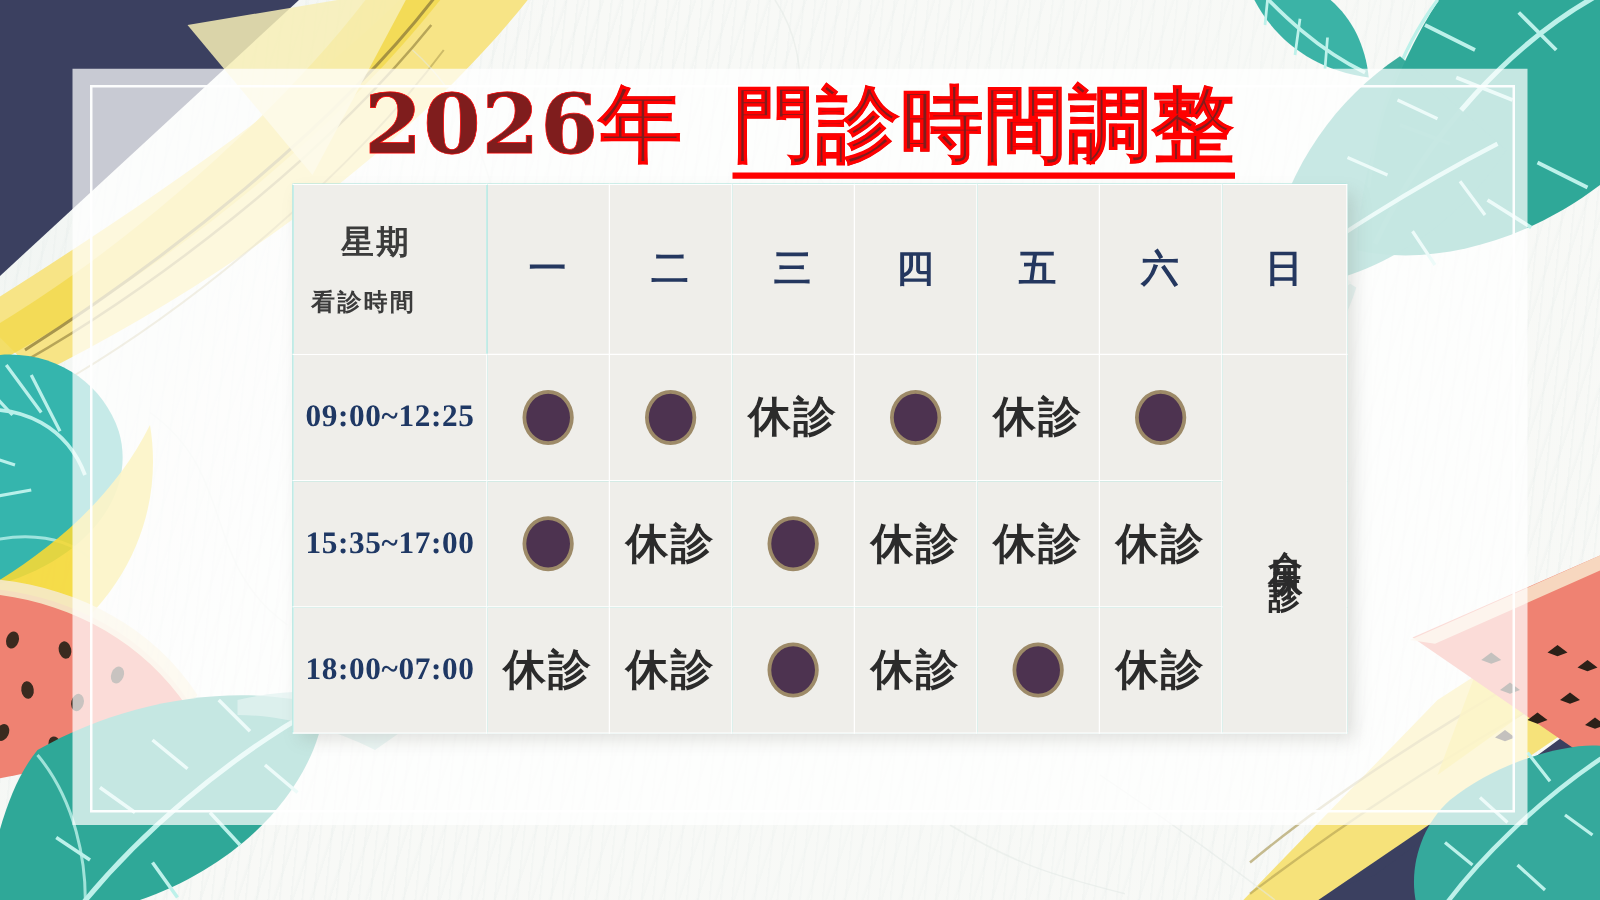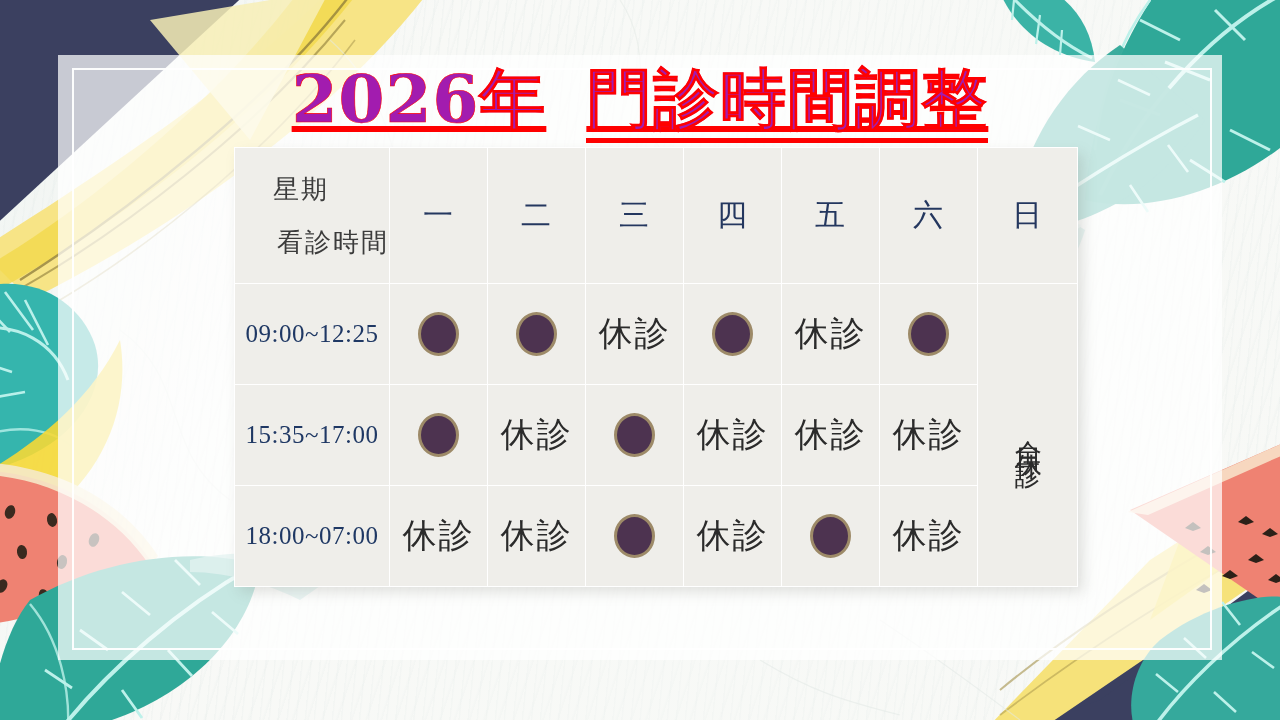--- a/index.html
+++ b/index.html
@@ -67,22 +67,21 @@
     text-align: center;
     white-space: nowrap;
   }
   .title-text {
     display: inline-block;
     font-family: "DejaVu Serif", "Liberation Serif", serif;
     font-weight: bold;
     font-size: 66px;
     line-height: 74px;
     letter-spacing: 1px;
-    color: #a21caf;
-    text-decoration: underline;
+    color: #7f1d1d;
     -webkit-text-stroke: 0.6px #ff0000;
   }
   .title-year { margin-right: 40px; }
   .title-main {
     border-bottom: 5px solid #ff0000;
     padding-bottom: 2px;
     text-align: center;
   }
 
   
@@ -97,20 +96,21 @@
   }
   table.schedule {
     position: absolute;
     left: 234px;
     top: 147px;
     width: 843px;
     height: 438px;
     border-collapse: collapse;
     table-layout: fixed;
     background: #14b8a6;
+    font-weight: bold;
   }
   table.schedule td {
     background: #efeeea;
     border: 1px solid #ffffff;
     text-align: center;
     vertical-align: middle;
     padding: 0;
   }
   col.c-time  { width: 155px; }
   col.c-day   { width: 98px; }
@@ -130,23 +130,23 @@
     gap: 18px;
   }
   .corner-top {
     font-size: 26px;
     color: #3b3b3b;
     text-align: center;
     padding-right: 22px;
     letter-spacing: 2px;
   }
   .corner-bottom {
-    font-size: 26px;
+    font-size: 19px;
     color: #3b3b3b;
-    text-align: right;
+    text-align: left;
     padding-left: 14px;
     letter-spacing: 2px;
   }
   .day-head {
     font-size: 30px;
     color: #24375f;
     letter-spacing: 1px;
   }
 
   

